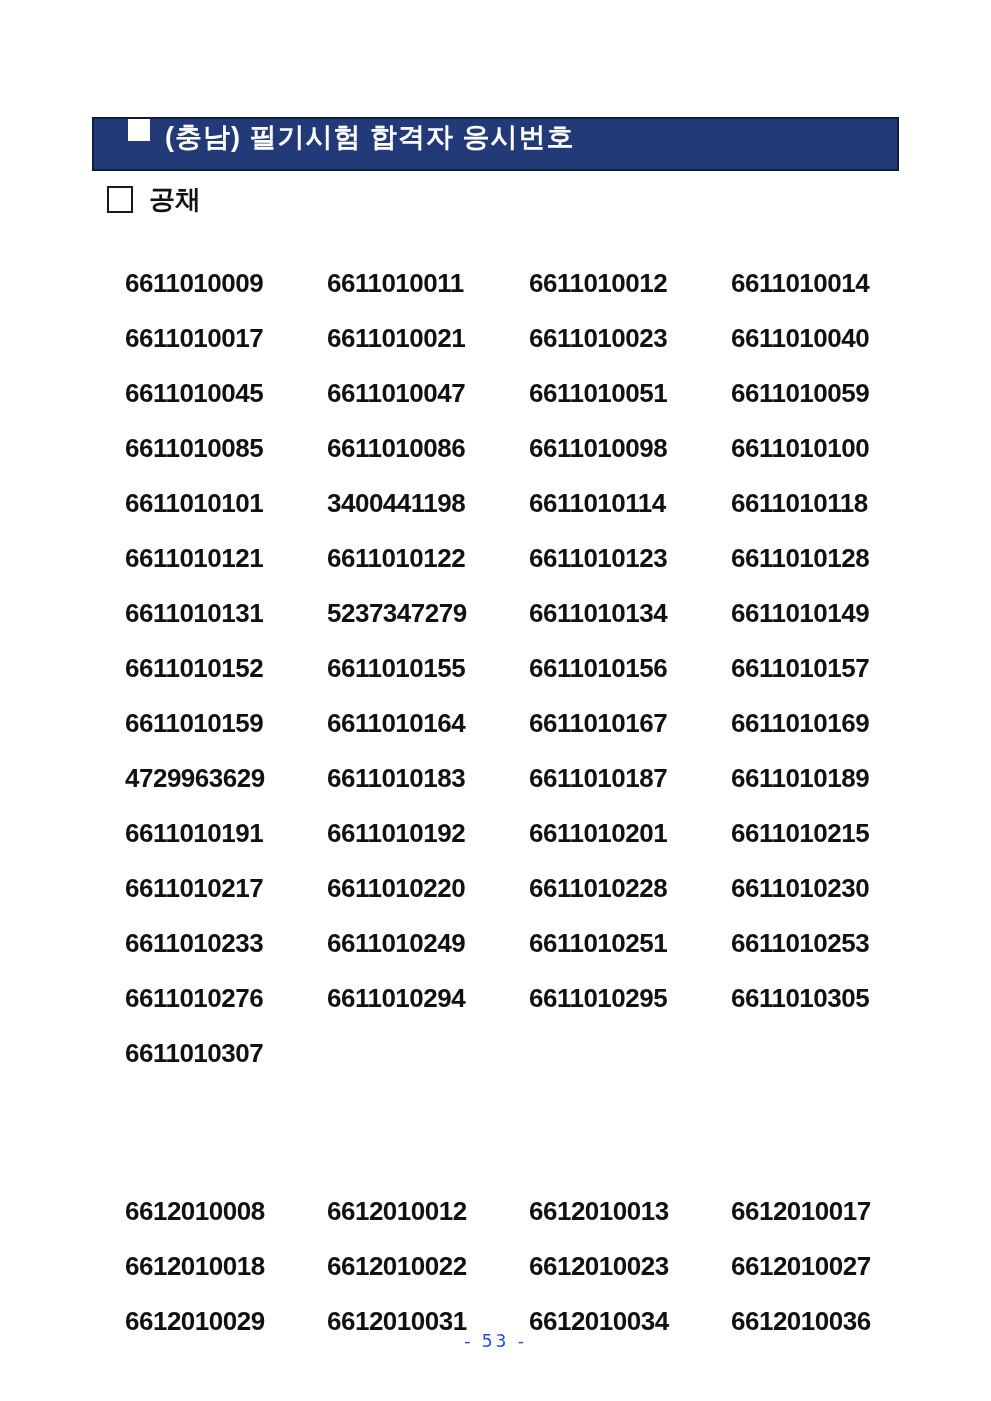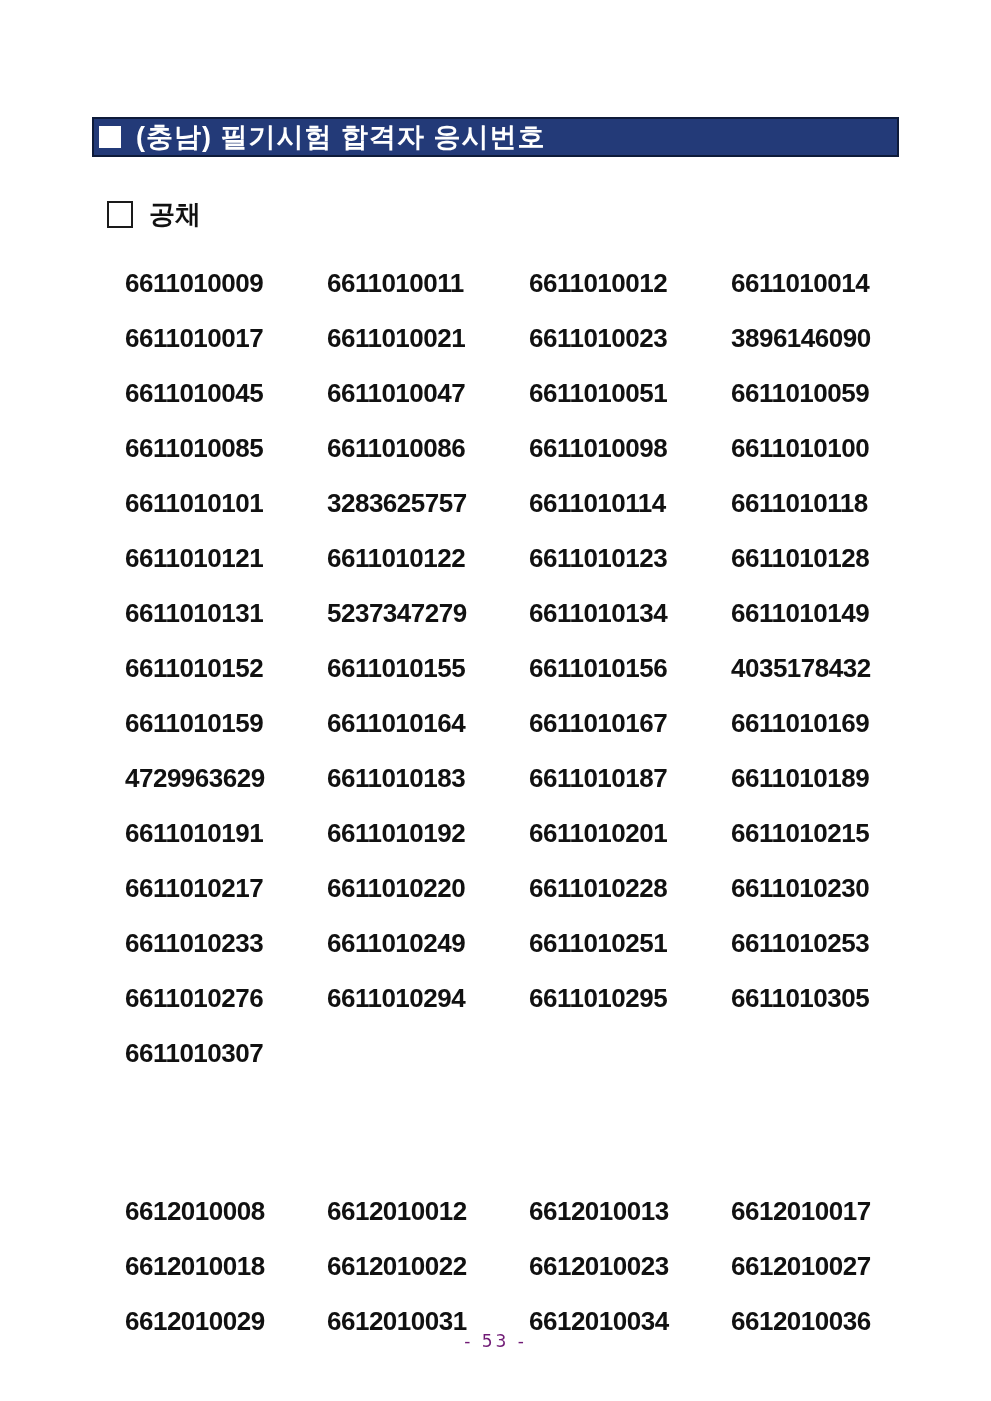--- a/index.html
+++ b/index.html
@@ -10,45 +10,44 @@
     height: 1401px;
     background: #ffffff;
     overflow: hidden;
     font-family: "Liberation Sans", sans-serif;
   }
   .header-bar {
     position: absolute;
     left: 92px;
     top: 117px;
     width: 807px;
-    height: 40px;
+    height: 54px;
     background: #233A78;
     border: 2px solid #0E1B3A;
     display: flex;
-    align-items: center;
-    padding-left: 5px;
+    padding-left: 34px;
   }
   .header-bullet {
     width: 22px;
     height: 22px;
     background: #ffffff;
     flex: 0 0 auto;
   }
   .header-title {
     color: #ffffff;
     font-weight: bold;
     font-size: 27px;
     letter-spacing: 1px;
     margin-left: 15px;
     white-space: nowrap;
   }
   .subsection {
     position: absolute;
     left: 107px;
-    top: 197px;
+    top: 182px;
     display: flex;
     align-items: center;
     justify-content: flex-end;
   }
   .sub-bullet {
     width: 26px;
     height: 27px;
     border: 2px solid #1a1a1a;
     background: #ffffff;
     flex: 0 0 auto;
@@ -80,21 +79,21 @@
   }
   .footer {
     position: absolute;
     left: 0;
     top: 1331px;
     width: 100%;
     text-align: center;
   }
   .footer span {
     font-size: 17px;
-    color: #701a75;
+    color: #1d4ed8;
     letter-spacing: 3px;
     font-family: "DejaVu Sans", sans-serif;
   }
 </style>
 </head>
 <body>
 
 <div class="page">
 
   <div class="header-bar">
@@ -108,45 +107,45 @@
   </div>
 
   <div class="num-grid group-0">
       <div class="num-cell">6611010009</div>
       <div class="num-cell">6611010011</div>
       <div class="num-cell">6611010012</div>
       <div class="num-cell">6611010014</div>
       <div class="num-cell">6611010017</div>
       <div class="num-cell">6611010021</div>
       <div class="num-cell">6611010023</div>
-      <div class="num-cell">3896146090</div>
+      <div class="num-cell">6611010040</div>
       <div class="num-cell">6611010045</div>
       <div class="num-cell">6611010047</div>
       <div class="num-cell">6611010051</div>
       <div class="num-cell">6611010059</div>
       <div class="num-cell">6611010085</div>
       <div class="num-cell">6611010086</div>
       <div class="num-cell">6611010098</div>
       <div class="num-cell">6611010100</div>
       <div class="num-cell">6611010101</div>
-      <div class="num-cell">3283625757</div>
+      <div class="num-cell">3400441198</div>
       <div class="num-cell">6611010114</div>
       <div class="num-cell">6611010118</div>
       <div class="num-cell">6611010121</div>
       <div class="num-cell">6611010122</div>
       <div class="num-cell">6611010123</div>
       <div class="num-cell">6611010128</div>
       <div class="num-cell">6611010131</div>
       <div class="num-cell">5237347279</div>
       <div class="num-cell">6611010134</div>
       <div class="num-cell">6611010149</div>
       <div class="num-cell">6611010152</div>
       <div class="num-cell">6611010155</div>
       <div class="num-cell">6611010156</div>
-      <div class="num-cell">4035178432</div>
+      <div class="num-cell">6611010157</div>
       <div class="num-cell">6611010159</div>
       <div class="num-cell">6611010164</div>
       <div class="num-cell">6611010167</div>
       <div class="num-cell">6611010169</div>
       <div class="num-cell">4729963629</div>
       <div class="num-cell">6611010183</div>
       <div class="num-cell">6611010187</div>
       <div class="num-cell">6611010189</div>
       <div class="num-cell">6611010191</div>
       <div class="num-cell">6611010192</div>

